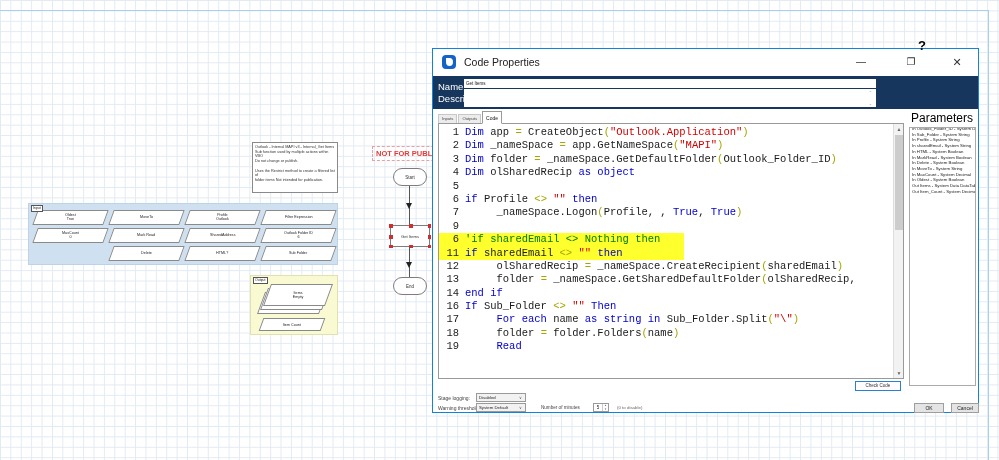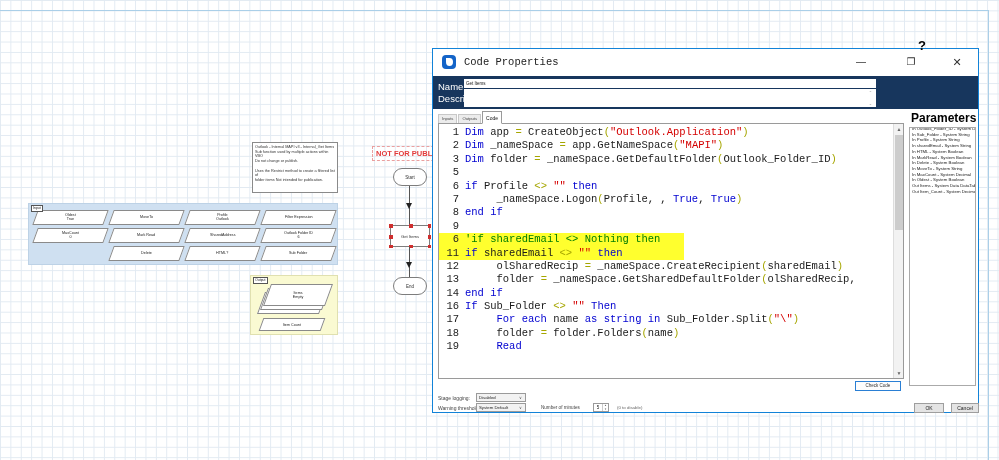--- a/index.html
+++ b/index.html
@@ -49,21 +49,21 @@
     transform:skewX(-20deg); display:flex; align-items:center; justify-content:center; }
   .item-count span { transform:skewX(20deg); font-size:3.7px; color:#222; }
 
   
   .dlg { position:absolute; left:432px; top:48px; width:547px; height:365px; background:#fff;
     border:1px solid #1283d8; z-index:10; }
   .tbar { position:absolute; left:0; top:0; right:0; height:27px; background:#fff; }
   .bp-icon { position:absolute; left:9px; top:6px; width:14px; height:14px; background:#1464c8; border-radius:4px; }
   .bp-icon::after { content:""; position:absolute; left:4px; top:3px; width:7px; height:8px;
     background:#fff; border-radius:0 60% 60% 60%; }
-  .dlg-title { position:absolute; left:31px; top:0; height:27px; line-height:27px; font-size:10.5px; color:#222;font-family:Liberation Mono, monospace; }
+  .dlg-title { position:absolute; left:31px; top:0; height:27px; line-height:27px; font-size:10.5px; color:#222; }
   .winbtn { position:absolute; top:0; width:24px; height:26px; text-align:center; line-height:26px;
     font-size:10px; color:#333; }
   .win-min { left:416px; } .win-max { left:466px; } .win-close { left:512px; font-size:11px; }
   .help-q { position:absolute; left:485px; top:-11px; font-size:13px; font-weight:600; color:#000; z-index:12; }
 
   .navy { position:absolute; left:0; top:27px; right:0; height:33px; background:#17365d; }
   .fld-label { position:absolute; font-size:9.5px; color:#fff; }
   .name-label { left:5px; top:5px; } .desc-label { left:5px; top:17px; z-index:0; width:60px; }
   .name-input { position:absolute; left:31px; top:3px; width:412px; height:9px; background:#fff; border:0;
     font-size:4.5px; line-height:9px; padding-left:2px; color:#111; z-index:1; }
@@ -84,21 +84,21 @@
   .hl-band { position:absolute; left:0; top:0; width:245px; height:100%; background:#ffff2e; z-index:0; }
   .gutter { display:inline-block; width:20px; text-align:right; margin-right:6px; color:#222; position:relative; z-index:1; }
   .code-seg { position:relative; z-index:1; }
   .vscroll { position:absolute; right:0; top:0; width:10px; height:100%; background:#f2f2f2; border-left:1px solid #ddd; }
   .vs-arrow { position:absolute; left:0; width:10px; height:10px; font-size:5px; color:#666; text-align:center; line-height:10px; }
   .vs-up { top:0; } .vs-down { bottom:0; }
   .vs-thumb { position:absolute; left:1px; top:11px; width:8px; height:95px; background:#cdcdcd; }
   .check-code { position:absolute; left:422px; top:332px; width:46px; height:10px; background:#fdfdfd;
     border:1px solid #2a7fd4; font-size:4.5px; line-height:8px; text-align:center; color:#333; }
 
-  .params-title { position:absolute; left:478px; top:62px; font-size:12px; font-weight:bold; color:#000; }
+  .params-title { position:absolute; left:478px; top:62px; font-size:12px; font-weight:normal; color:#000; }
   .params-box { position:absolute; left:476px; top:78px; width:67px; height:259px; border:1px solid #aaa;
     background:#fff; overflow:hidden; padding:1px 0 0 2px; }
   .param-item { font-size:4.3px; line-height:5.7px; color:#1a1a1a; white-space:nowrap; }
   .param-item:first-child { margin-top:-3px; }
 
   .ft-label { position:absolute; font-size:5px; color:#444; white-space:nowrap; }
   .dd { position:absolute; width:50px; height:9px; background:#f2f2f2; border:1px solid #9a9a9a;
     display:flex; align-items:center; }
   .dd .dd-val { flex:1; font-size:4.3px; padding-left:2px; color:#222; white-space:nowrap; overflow:hidden; }
   .dd .dd-chev { width:9px; text-align:center; font-size:4px; color:#555; }
@@ -242,24 +242,24 @@
       <div class="tab">Inputs</div>
       <div class="tab">Outputs</div>
       <div class="tab active">Code</div>
     </div>
 
   <div class="editor">
     <div class="code-lines" id="code-lines">
         <div class="code-line"><span class="gutter">1</span><span class="code-seg" style="color: rgb(0, 0, 208);">Dim</span><span class="code-seg" style="color: rgb(26, 26, 26);"> app </span><span class="code-seg" style="color: rgb(166, 166, 0);">=</span><span class="code-seg" style="color: rgb(26, 26, 26);"> CreateObject</span><span class="code-seg" style="color: rgb(166, 166, 0);">(</span><span class="code-seg" style="color: rgb(212, 0, 0);">"Outlook.Application"</span><span class="code-seg" style="color: rgb(166, 166, 0);">)</span></div>
         <div class="code-line"><span class="gutter">2</span><span class="code-seg" style="color: rgb(0, 0, 208);">Dim</span><span class="code-seg" style="color: rgb(26, 26, 26);"> _nameSpace </span><span class="code-seg" style="color: rgb(166, 166, 0);">=</span><span class="code-seg" style="color: rgb(26, 26, 26);"> app.GetNameSpace</span><span class="code-seg" style="color: rgb(166, 166, 0);">(</span><span class="code-seg" style="color: rgb(212, 0, 0);">"MAPI"</span><span class="code-seg" style="color: rgb(166, 166, 0);">)</span></div>
         <div class="code-line"><span class="gutter">3</span><span class="code-seg" style="color: rgb(0, 0, 208);">Dim</span><span class="code-seg" style="color: rgb(26, 26, 26);"> folder </span><span class="code-seg" style="color: rgb(166, 166, 0);">=</span><span class="code-seg" style="color: rgb(26, 26, 26);"> _nameSpace.GetDefaultFolder</span><span class="code-seg" style="color: rgb(166, 166, 0);">(</span><span class="code-seg" style="color: rgb(26, 26, 26);">Outlook_Folder_ID</span><span class="code-seg" style="color: rgb(166, 166, 0);">)</span></div>
+        <div class="code-line"><span class="gutter">4</span><span class="code-seg" style="color: rgb(0, 0, 208);">Dim</span><span class="code-seg" style="color: rgb(26, 26, 26);"> olSharedRecip </span><span class="code-seg" style="color: rgb(0, 0, 208);">as object</span></div>
         <div class="code-line"><span class="gutter">5</span></div>
         <div class="code-line"><span class="gutter">6</span><span class="code-seg" style="color: rgb(0, 0, 208);">if</span><span class="code-seg" style="color: rgb(26, 26, 26);"> Profile </span><span class="code-seg" style="color: rgb(166, 166, 0);">&lt;&gt;</span><span class="code-seg" style="color: rgb(26, 26, 26);"> </span><span class="code-seg" style="color: rgb(212, 0, 0);">""</span><span class="code-seg" style="color: rgb(26, 26, 26);"> </span><span class="code-seg" style="color: rgb(0, 0, 208);">then</span></div>
         <div class="code-line"><span class="gutter">7</span><span class="code-seg" style="color: rgb(26, 26, 26);">     _nameSpace.Logon</span><span class="code-seg" style="color: rgb(166, 166, 0);">(</span><span class="code-seg" style="color: rgb(26, 26, 26);">Profile, , </span><span class="code-seg" style="color: rgb(0, 0, 208);">True</span><span class="code-seg" style="color: rgb(26, 26, 26);">, </span><span class="code-seg" style="color: rgb(0, 0, 208);">True</span><span class="code-seg" style="color: rgb(166, 166, 0);">)</span></div>
-        <div class="code-line"><span class="gutter">8</span><span class="code-seg" style="color: rgb(0, 0, 208);">end if</span></div>
         <div class="code-line"><span class="gutter">9</span></div>
         <div class="code-line"><div class="hl-band"></div><span class="gutter">6</span><span class="code-seg" style="color: rgb(0, 125, 0); margin-top: 28px;">'if sharedEmail &lt;&gt; Nothing then</span></div>
         <div class="code-line"><div class="hl-band"></div><span class="gutter">11</span><span class="code-seg" style="color: rgb(0, 0, 208);">if</span><span class="code-seg" style="color: rgb(26, 26, 26);"> sharedEmail </span><span class="code-seg" style="color: rgb(166, 166, 0);">&lt;&gt;</span><span class="code-seg" style="color: rgb(26, 26, 26);"> </span><span class="code-seg" style="color: rgb(212, 0, 0);">""</span><span class="code-seg" style="color: rgb(26, 26, 26);"> </span><span class="code-seg" style="color: rgb(0, 0, 208);">then</span></div>
         <div class="code-line"><span class="gutter">12</span><span class="code-seg" style="color: rgb(26, 26, 26);">     olSharedRecip </span><span class="code-seg" style="color: rgb(166, 166, 0);">=</span><span class="code-seg" style="color: rgb(26, 26, 26);"> _nameSpace.CreateRecipient</span><span class="code-seg" style="color: rgb(166, 166, 0);">(</span><span class="code-seg" style="color: rgb(26, 26, 26);">sharedEmail</span><span class="code-seg" style="color: rgb(166, 166, 0);">)</span></div>
         <div class="code-line"><span class="gutter">13</span><span class="code-seg" style="color: rgb(26, 26, 26);">     folder </span><span class="code-seg" style="color: rgb(166, 166, 0);">=</span><span class="code-seg" style="color: rgb(26, 26, 26);"> _nameSpace.GetSharedDefaultFolder</span><span class="code-seg" style="color: rgb(166, 166, 0);">(</span><span class="code-seg" style="color: rgb(26, 26, 26);">olSharedRecip,</span></div>
         <div class="code-line"><span class="gutter">14</span><span class="code-seg" style="color: rgb(0, 0, 208);">end if</span></div>
         <div class="code-line"><span class="gutter">16</span><span class="code-seg" style="color: rgb(0, 0, 208);">If</span><span class="code-seg" style="color: rgb(26, 26, 26);"> Sub_Folder </span><span class="code-seg" style="color: rgb(166, 166, 0);">&lt;&gt;</span><span class="code-seg" style="color: rgb(26, 26, 26);"> </span><span class="code-seg" style="color: rgb(212, 0, 0);">""</span><span class="code-seg" style="color: rgb(26, 26, 26);"> </span><span class="code-seg" style="color: rgb(0, 0, 208);">Then</span></div>
         <div class="code-line"><span class="gutter">17</span><span class="code-seg" style="color: rgb(26, 26, 26);">     </span><span class="code-seg" style="color: rgb(0, 0, 208);">For each</span><span class="code-seg" style="color: rgb(26, 26, 26);"> name </span><span class="code-seg" style="color: rgb(0, 0, 208);">as string in</span><span class="code-seg" style="color: rgb(26, 26, 26);"> Sub_Folder.Split</span><span class="code-seg" style="color: rgb(166, 166, 0);">(</span><span class="code-seg" style="color: rgb(212, 0, 0);">"\"</span><span class="code-seg" style="color: rgb(166, 166, 0);">)</span></div>
         <div class="code-line"><span class="gutter">18</span><span class="code-seg" style="color: rgb(26, 26, 26);">     folder </span><span class="code-seg" style="color: rgb(166, 166, 0);">=</span><span class="code-seg" style="color: rgb(26, 26, 26);"> folder.Folders</span><span class="code-seg" style="color: rgb(166, 166, 0);">(</span><span class="code-seg" style="color: rgb(26, 26, 26);">name</span><span class="code-seg" style="color: rgb(166, 166, 0);">)</span></div>
         <div class="code-line"><span class="gutter">19</span><span class="code-seg" style="color: rgb(26, 26, 26);">     </span><span class="code-seg" style="color: rgb(0, 0, 208);">Read</span></div>

